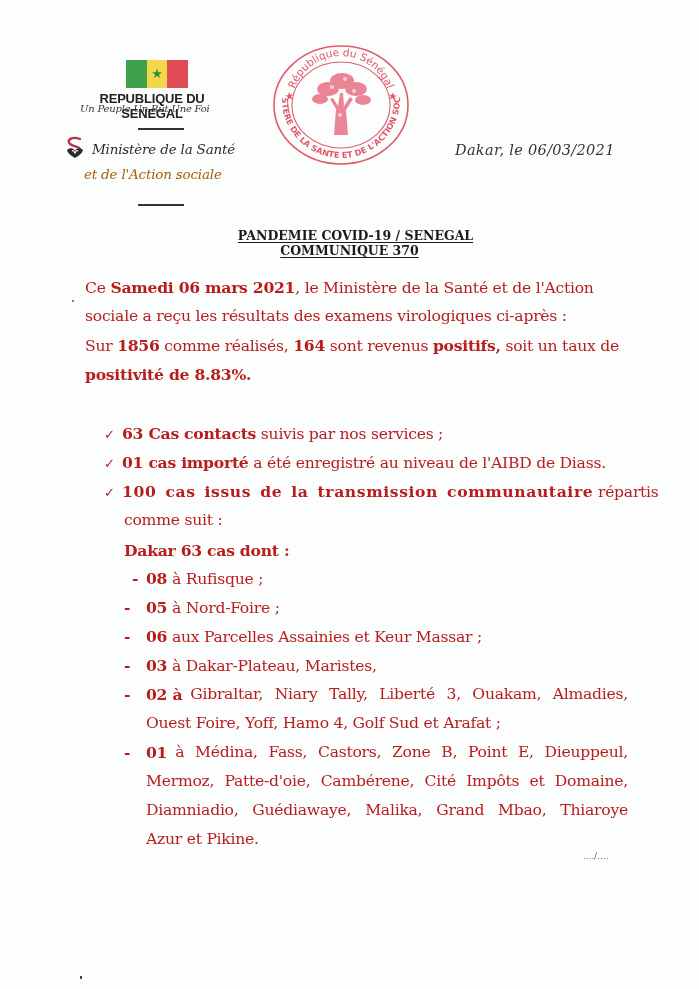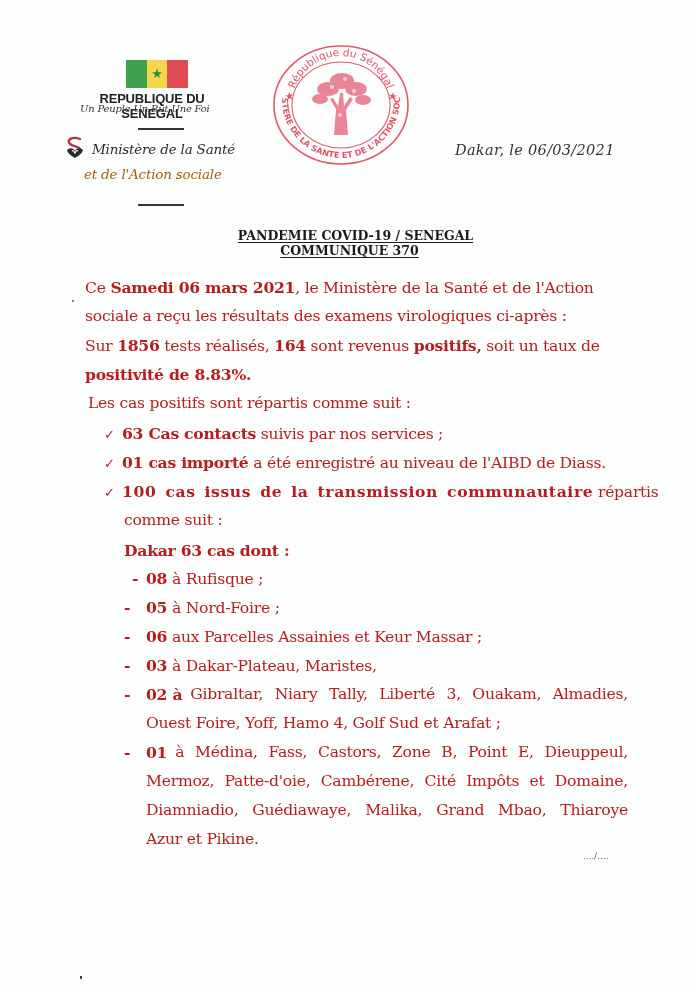--- a/index.html
+++ b/index.html
@@ -110,26 +110,25 @@
     <div class="l1"><span>PANDEMIE COVID-19 / SENEGAL</span></div>
     <div><span>COMMUNIQUE 370</span></div>
   </div>
 
   <div class="body-line justify" style="left:85px; top:278px; width:543px;">
     <span><span>Ce </span><b>Samedi 06 mars 2021</b><span>, le Ministère de la Santé et de l'Action</span></span>
   </div>
   <div class="dot-mark"></div>
   <div class="body-line" style="left:85px; top:307px;">sociale a reçu les résultats des examens virologiques ci-après :</div>
   <div class="body-line" style="left:85px; top:336px;">
-    <span>Sur </span><b>1856</b><span> tests réalisés, </span><b>164</b><span> sont revenus </span><b>positifs,</b><span> soit un taux de</span>
+    <span>Sur </span><b>1856</b><span> comme réalisés, </span><b>164</b><span> sont revenus </span><b>positifs,</b><span> soit un taux de</span>
   </div>
   <div class="body-line" style="left:85px; top:365px;">
     <b>positivité de 8.83%.</b>
   </div>
-  <div class="body-line" style="left:88px; top:394px;">Les cas positifs sont répartis comme suit :</div>
 
   <div class="body-line" style="left:104px; top:424px;">
     <span class="check">✓</span><b>63 Cas contacts</b><span> suivis par nos services ;</span>
   </div>
   <div class="body-line" style="left:104px; top:453px;">
     <span class="check">✓</span><b>01 cas importé</b><span> a été enregistré au niveau de l'AIBD de Diass.</span>
   </div>
   <div class="body-line" style="left:104px; top:482px; width:524px;">
     <span class="check">✓</span><b style="letter-spacing:0.6px; word-spacing:3px;">100 cas issus de la transmission communautaire</b><span> répartis</span>
   </div>

